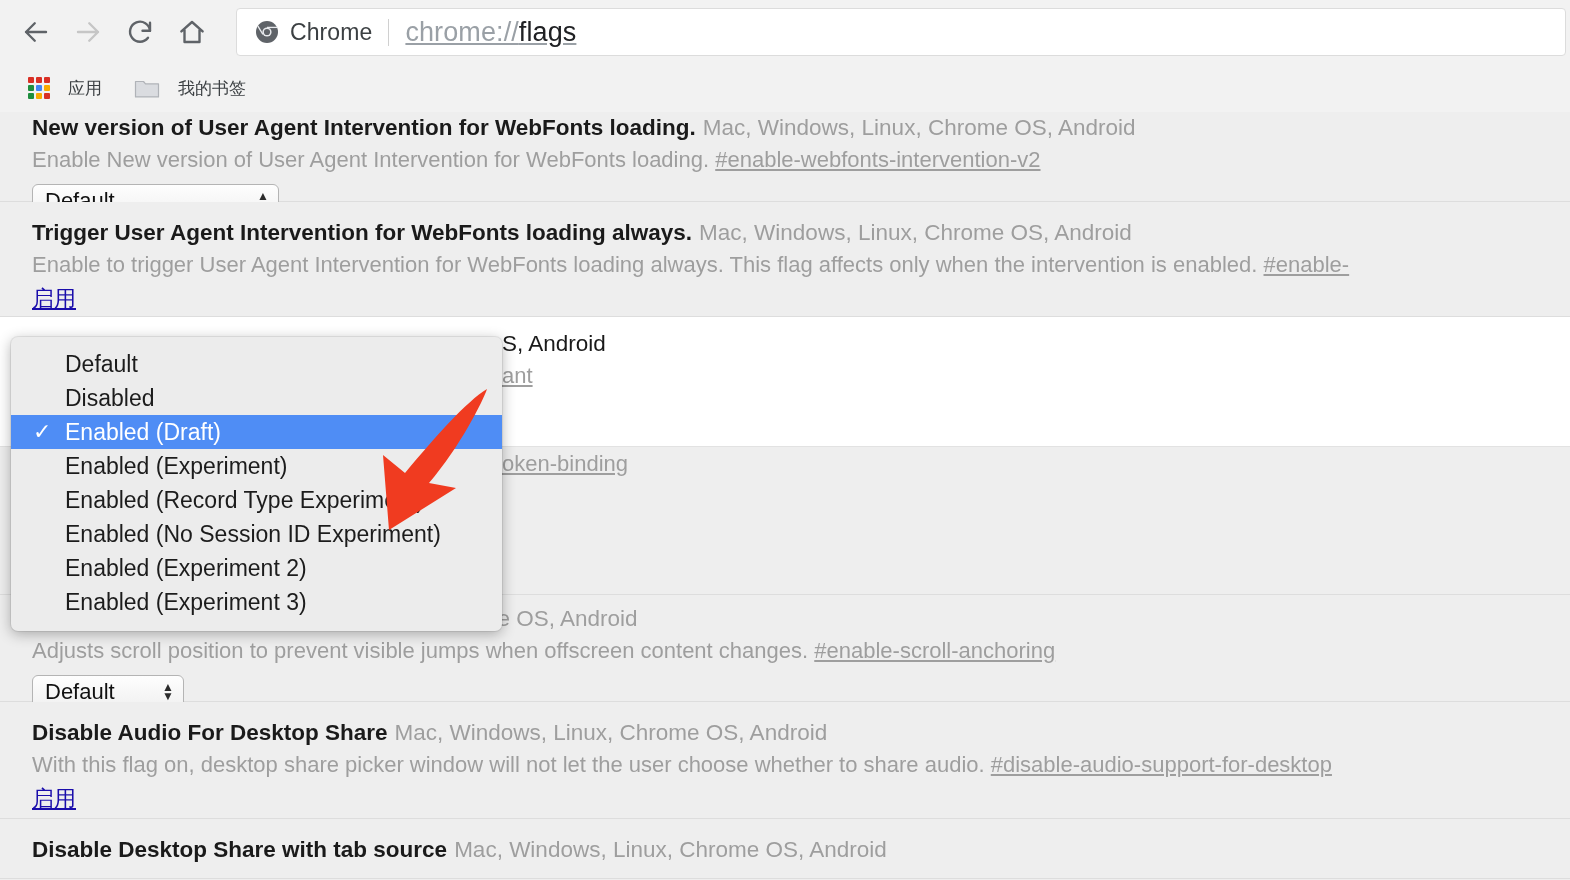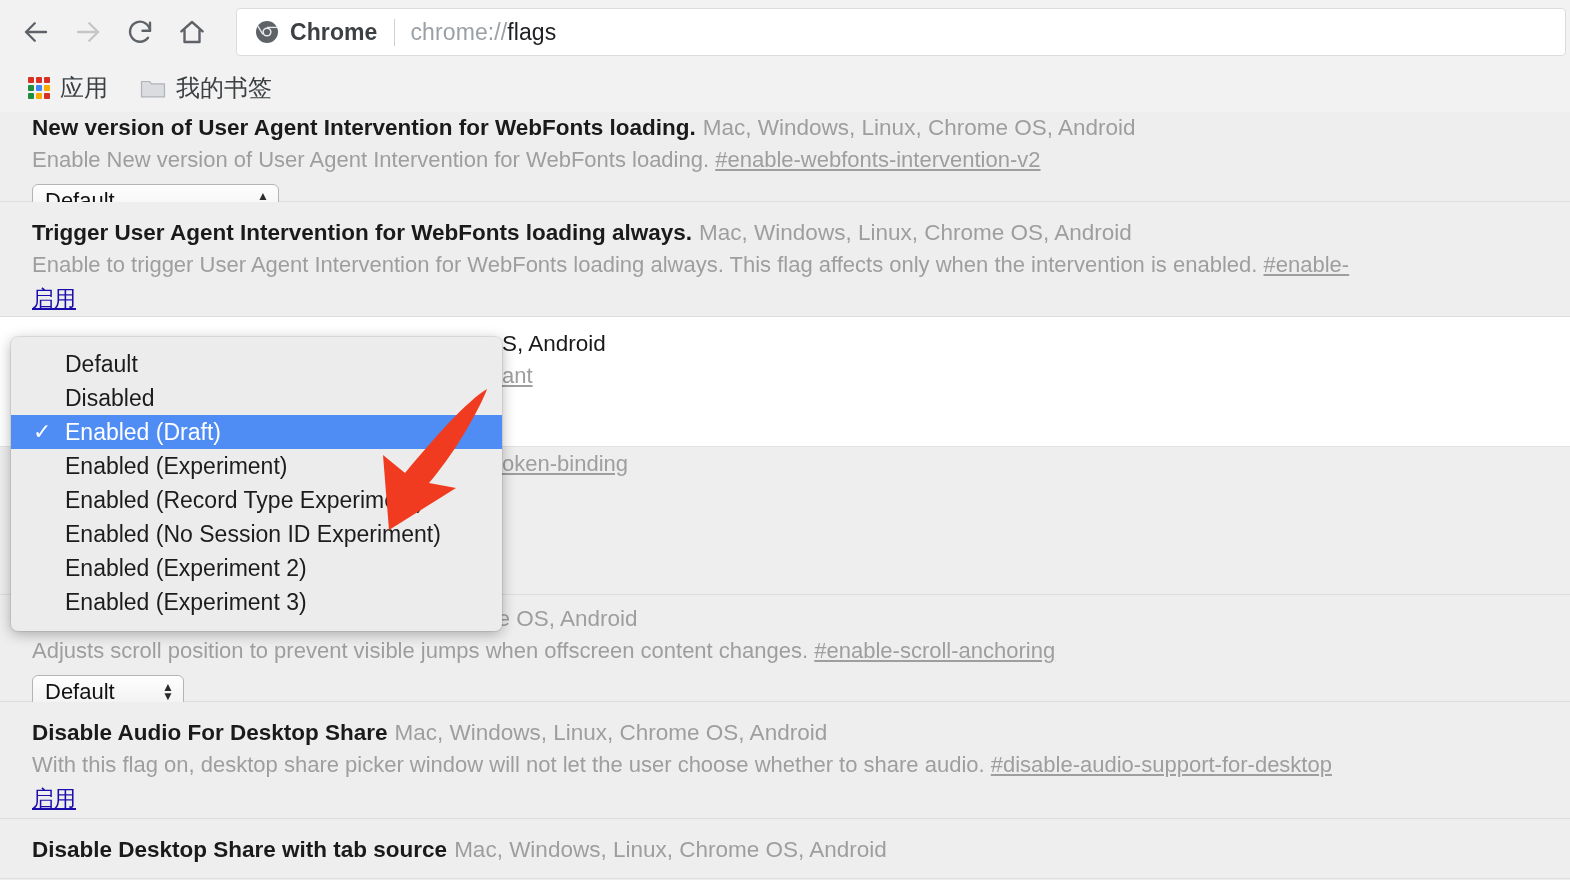--- a/index.html
+++ b/index.html
@@ -29,38 +29,38 @@
     position:absolute;left:236px;top:8px;
     width:1330px;height:48px;
     background:#ffffff;
     border:1px solid #dcdcdc;
     border-radius:4px;
     display:flex;align-items:center;
     box-sizing:border-box;
   }
   .chrome-icon{margin-left:18px;width:24px;height:24px;flex:none;}
   .omni-label{
-    font-size:23px;color:#3c4043;margin-left:11px;letter-spacing:.1px;font-weight:bold;
+    font-size:23px;color:#3c4043;margin-left:11px;letter-spacing:.1px;
   }
   .omni-div{
     width:1px;height:27px;background:#d0d0d0;margin:0 16px;
   }
-  .omni-url{font-size:23px;color:#9aa0a6;letter-spacing:.1px;white-space:nowrap;}
+  .omni-url{font-size:27px;color:#9aa0a6;letter-spacing:.1px;white-space:nowrap;text-decoration:underline;}
   .omni-url b{color:#202124;font-weight:400;}
 
   
   .bookmarks{
     position:absolute;left:0;top:64px;width:1570px;height:48px;
     background:#f2f2f2;
     display:flex;align-items:center;
     border-bottom:1px solid #dadada;
   }
   .bm-item{display:flex;align-items:center;height:34px;padding:0 10px;border-radius:4px;margin-left:12px;}
   .bm-item:first-child{margin-left:18px;}
-  .bm-label{font-size:24px;color:#3c4043;margin-left:10px;}
+  .bm-label{font-size:17px;color:#3c4043;margin-left:18px;}
   .apps-grid{width:22px;height:22px;display:grid;grid-template-columns:repeat(3,1fr);grid-template-rows:repeat(3,1fr);gap:2px;}
   .apps-grid i{display:block;border-radius:1px;}
 
   
   .content{
     position:absolute;left:0;top:112px;width:1570px;height:768px;
     background:#eeeeee;overflow:hidden;
   }
   .flag-row{
     position:relative;

